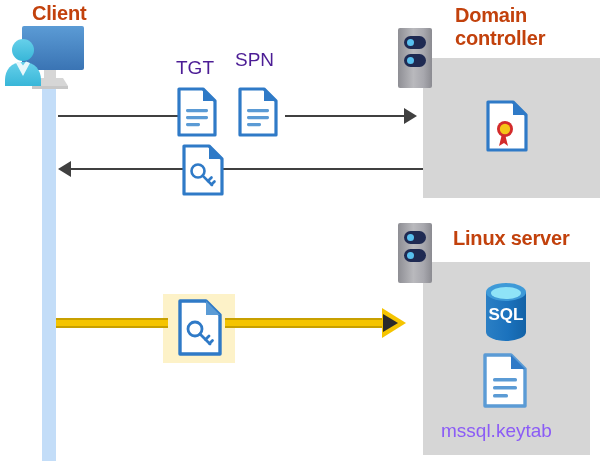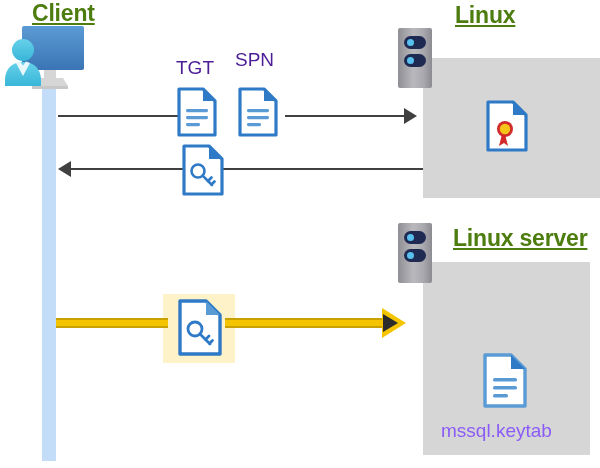--- a/index.html
+++ b/index.html
@@ -10,25 +10,24 @@
     overflow:hidden;
   }
   #stage{position:relative;width:600px;height:468px;}
 
   
   .abs{position:absolute;}
 
   
   .title-bold{
     font-weight:bold;
-    color:#4d7c0f;
-    font-size:23px;
+    color:#c2410c;
+    font-size:20px;
     line-height:23px;
     letter-spacing:-0.2px;
-    text-decoration:underline;
   }
   .label-plain{
     color:#4c1d95;
     font-size:19px;
     line-height:22px;
   }
   .file-label{
     color:#8b5cf6;
     font-size:19px;
     line-height:22px;
@@ -170,41 +169,57 @@
     </svg>
   </div>
 
   <div class="abs panel" style="left:423px;top:58px;width:177px;height:140px;"></div>
   <div class="abs rack" style="left:398px;top:28px;width:34px;height:60px;">
     <div class="rack-pill" style="left:6px;top:8px;width:22px;height:13px;"></div>
     <div class="rack-dot" style="left:9px;top:11px;width:7px;height:7px;"></div>
     <div class="rack-pill" style="left:6px;top:26px;width:22px;height:13px;"></div>
     <div class="rack-dot" style="left:9px;top:29px;width:7px;height:7px;"></div>
   </div>
-  <div class="abs title-bold" style="left:455px;top:4px;width:140px;">Linux</div>
+  <div class="abs title-bold" style="left:455px;top:4px;width:140px;">Domain</div>
+  <div class="abs title-bold" style="left:455px;top:27px;width:140px;">controller</div>
 
   <div class="abs icon" style="left:486px;top:100px;width:42px;height:52px;">
     <svg width="42" height="52" viewBox="0 0 42 52">
       <path d="M2 2 h25 l13 13 v35 H2 z" fill="#ffffff" stroke="#2f7ac7" stroke-width="3.2" stroke-linejoin="round"></path>
       <path d="M27 2 l13 13 h-13 z" fill="#2f7ac7"></path>
       <path d="M16 34 l-3 12 l5 -3 l4 3 l-3 -12 z" fill="#d32b2b"></path>
       <circle cx="19" cy="29" r="8" fill="#d32b2b"></circle>
       <circle cx="19" cy="29" r="5.2" fill="#f5c518"></circle>
     </svg>
   </div>
 
   <div class="abs panel" style="left:423px;top:262px;width:167px;height:193px;"></div>
   <div class="abs rack" style="left:398px;top:223px;width:34px;height:60px;">
     <div class="rack-pill" style="left:6px;top:8px;width:22px;height:13px;"></div>
     <div class="rack-dot" style="left:9px;top:11px;width:7px;height:7px;"></div>
     <div class="rack-pill" style="left:6px;top:26px;width:22px;height:13px;"></div>
     <div class="rack-dot" style="left:9px;top:29px;width:7px;height:7px;"></div>
   </div>
   <div class="abs title-bold" style="left:453px;top:227px;">Linux server</div>
 
+  <div class="abs icon" style="left:478px;top:281px;width:56px;height:62px;">
+    <svg width="56" height="62" viewBox="0 0 56 62">
+      <defs>
+        <linearGradient id="sqlBody" x1="0" y1="0" x2="1" y2="0">
+          <stop offset="0%" stop-color="#2b7fc4"></stop>
+          <stop offset="55%" stop-color="#1b72bd"></stop>
+          <stop offset="100%" stop-color="#1362a6"></stop>
+        </linearGradient>
+      </defs>
+      <path d="M8 11 h40 v40 a20 9 0 0 1 -40 0 z" fill="url(#sqlBody)"></path>
+      <ellipse cx="28" cy="11" rx="20" ry="9" fill="#3e9ad8"></ellipse>
+      <ellipse cx="28" cy="12" rx="15" ry="6" fill="#8fe3f7"></ellipse>
+      <text x="28" y="39" font-family="Liberation Sans, sans-serif" font-size="17" font-weight="bold" fill="#ffffff" text-anchor="middle">SQL</text>
+    </svg>
+  </div>
 
   <div class="abs icon" style="left:483px;top:353px;width:44px;height:55px;">
     <svg width="44" height="55" viewBox="0 0 44 55">
       <path d="M2 2 h26 l14 14 v37 H2 z" fill="#ffffff" stroke="#5b9bd5" stroke-width="3.4" stroke-linejoin="round"></path>
       <path d="M28 2 l14 14 h-14 z" fill="#2f7ac7"></path>
       <rect x="10" y="25" width="24" height="3.6" rx="1.6" fill="#5b9bd5"></rect>
       <rect x="10" y="33" width="24" height="3.6" rx="1.6" fill="#5b9bd5"></rect>
       <rect x="10" y="41" width="15" height="3.6" rx="1.6" fill="#5b9bd5"></rect>
     </svg>
   </div>

